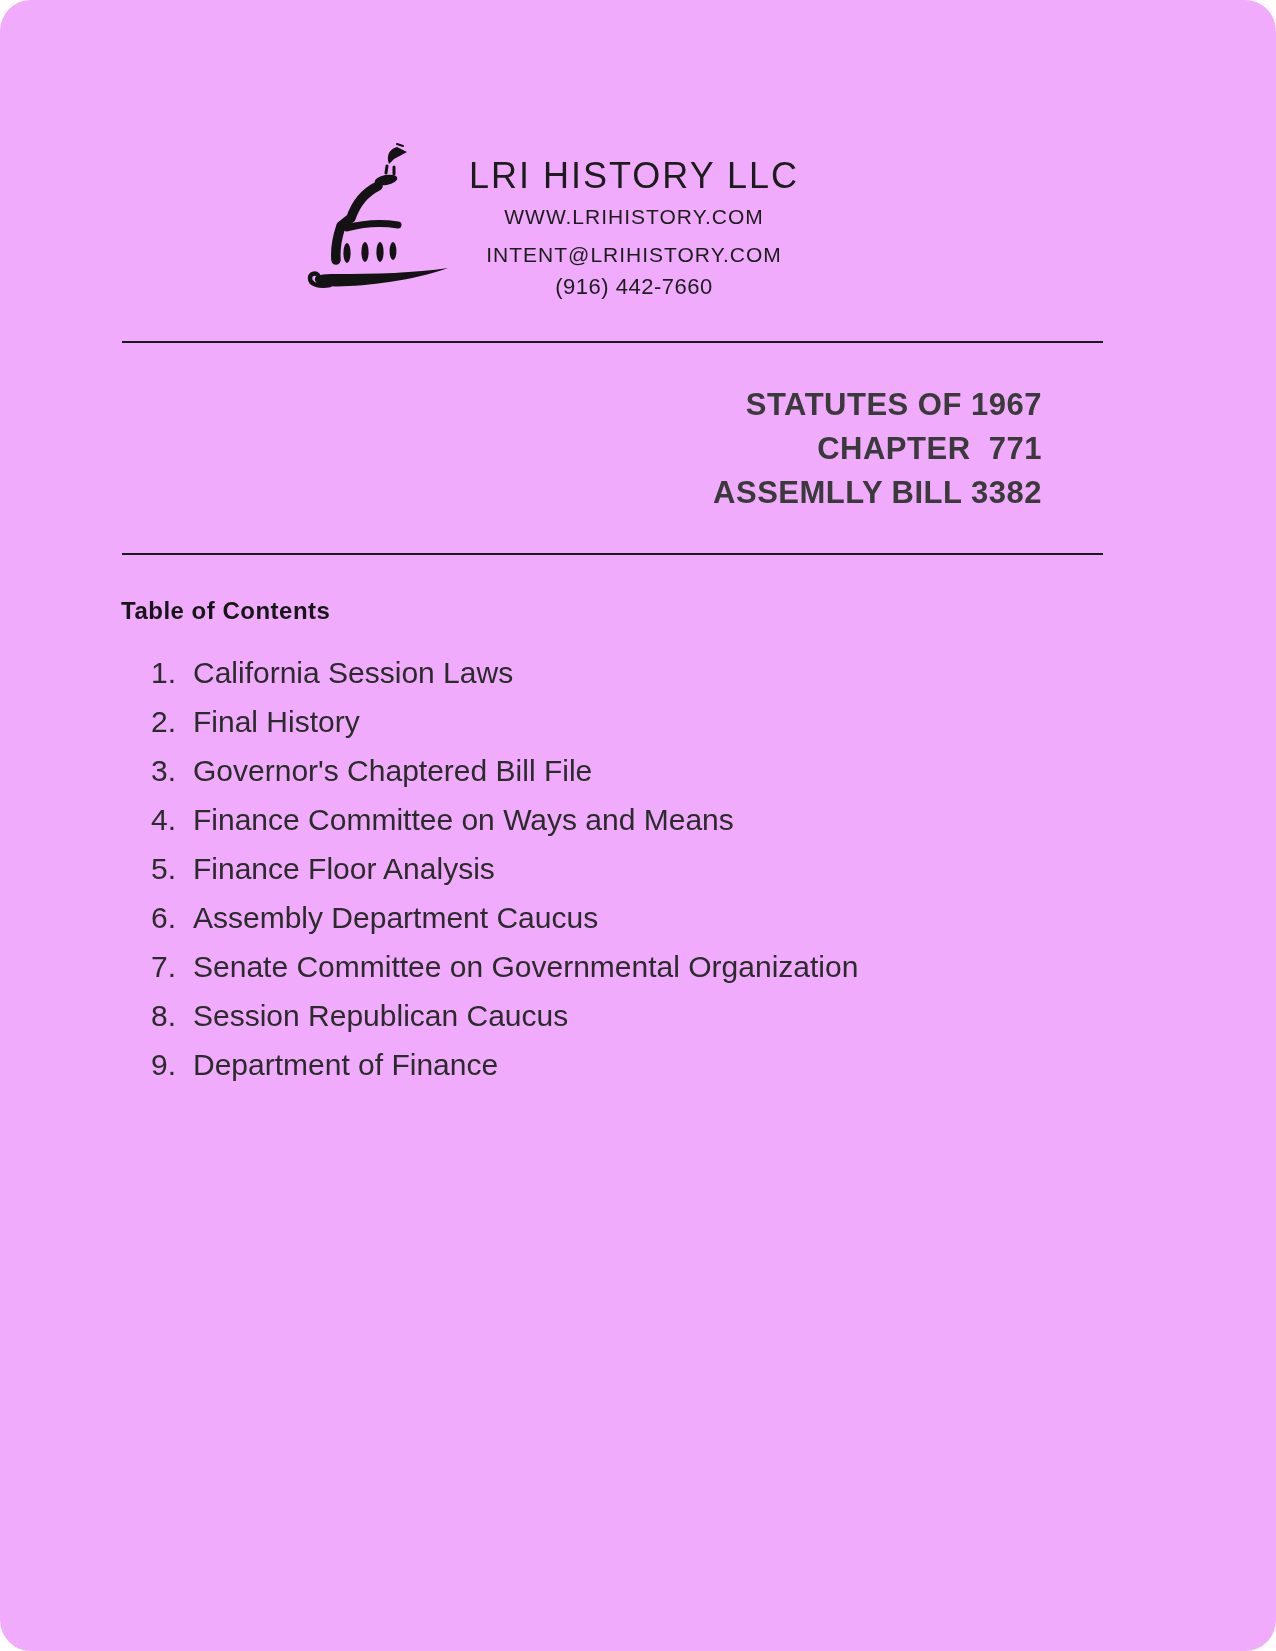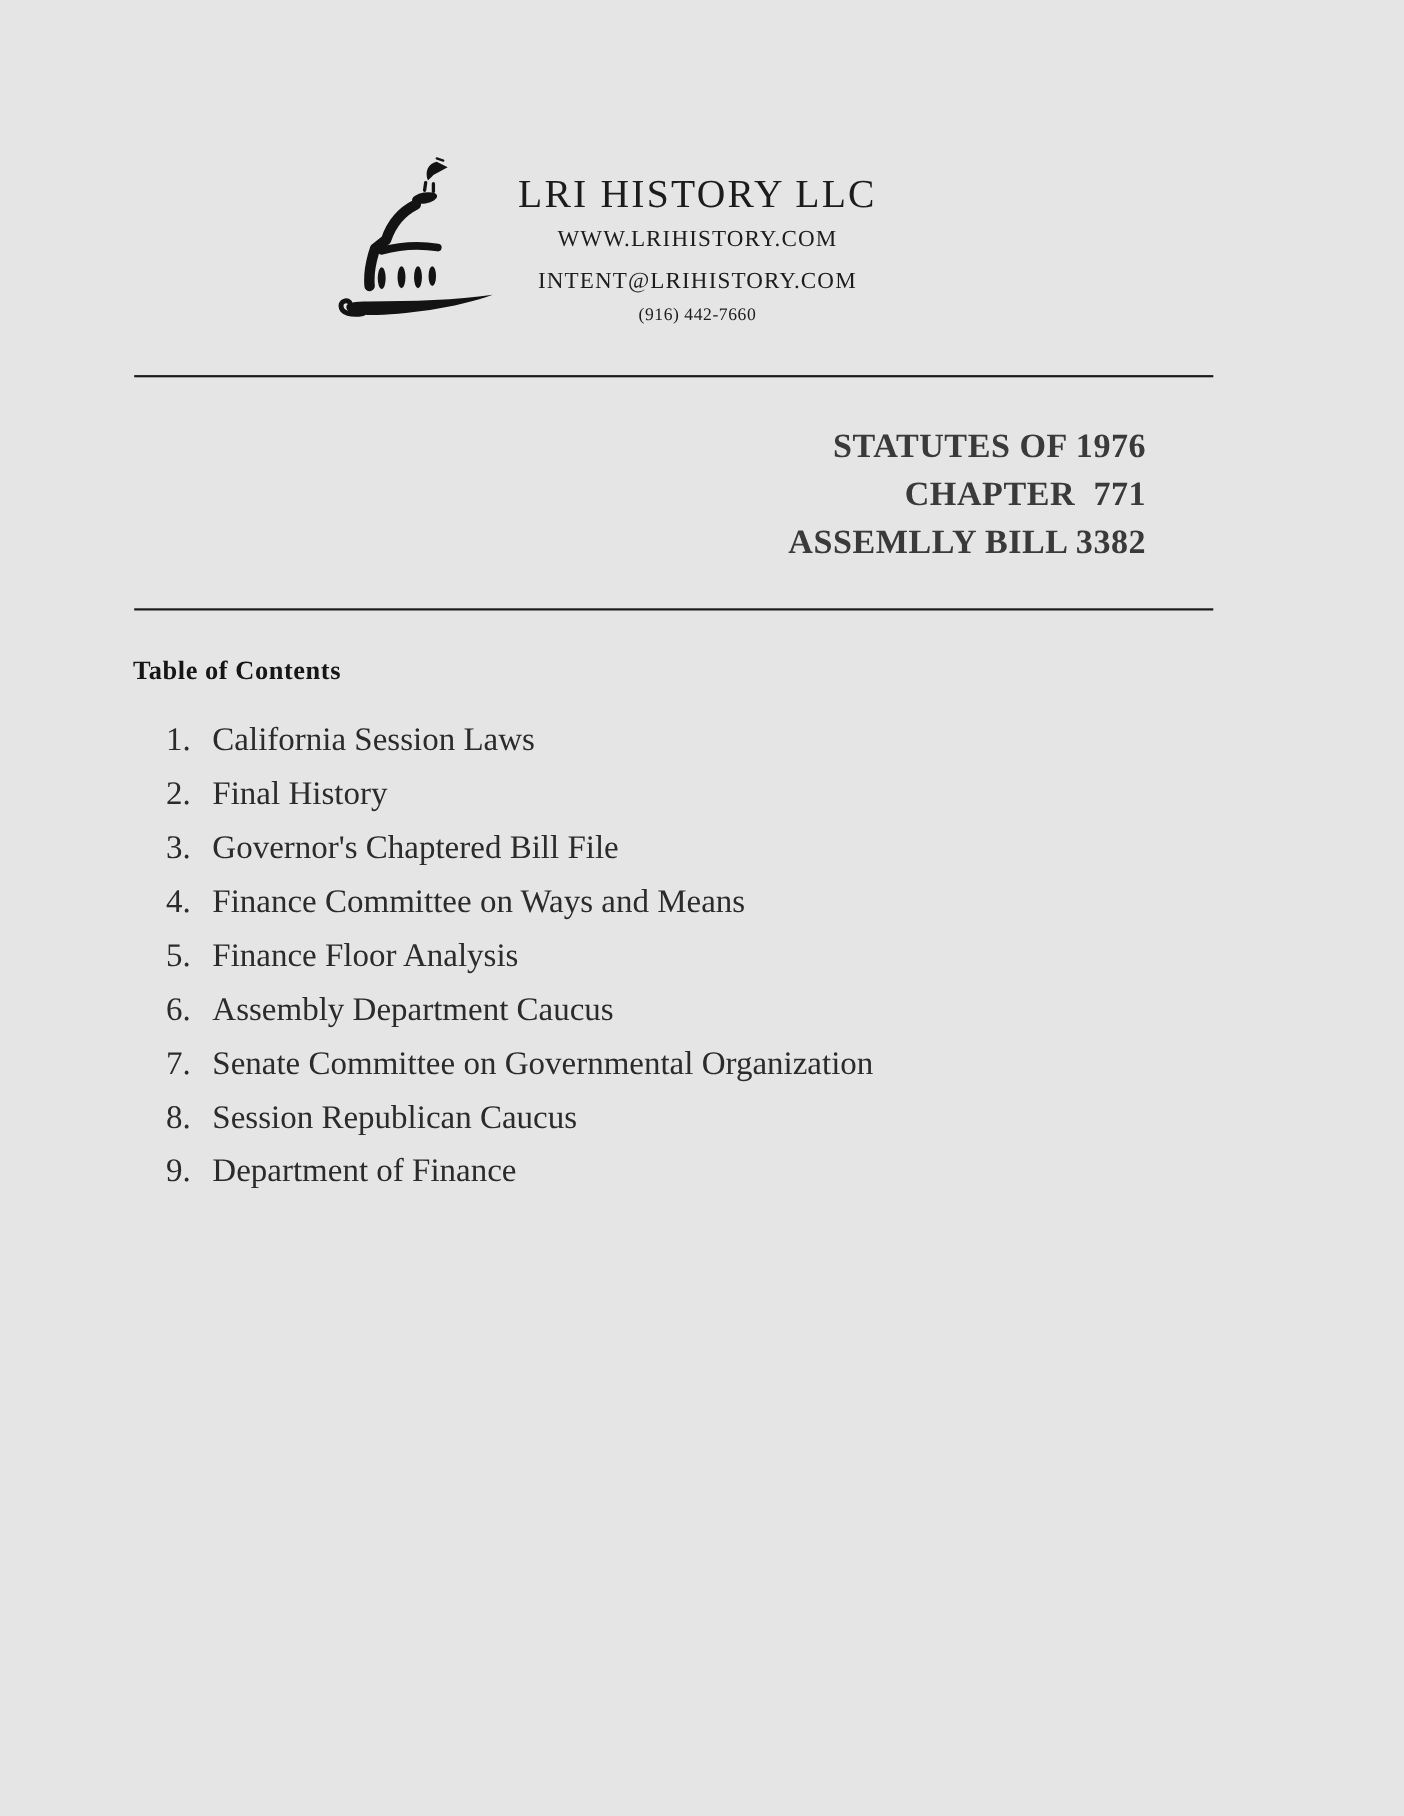--- a/index.html
+++ b/index.html
@@ -4,24 +4,25 @@
 <style>
   html, body {
     margin: 0;
     padding: 0;
     background: #ffffff;
   }
   .page {
     position: relative;
     width: 1276px;
     height: 1651px;
-    background: #e5e5e5;
-    font-family: Liberation Serif, serif;
+    background: #f0abfc;
+    font-family: Liberation Sans, sans-serif;
     color: #2b2b2b;
     overflow: hidden;
+    border-radius: 31px;
   }
 
   
   .logo {
     position: absolute;
     left: 290px;
     top: 125px;
     width: 160px;
     height: 170px;
   }
@@ -41,21 +42,21 @@
   }
   .contact-line {
     font-size: 21px;
     letter-spacing: 1px;
     line-height: 26px;
     margin-top: 8px;
     white-space: pre;
   }
   .contact-line.first { margin-top: 12px; }
   .phone-line {
-    font-size: 16px;
+    font-size: 22px;
     letter-spacing: 0.5px;
     line-height: 24px;
     margin-top: 7px;
     white-space: pre;
   }
 
   
   .rule {
     position: absolute;
     left: 122px;
@@ -166,21 +167,21 @@
     <div class="company-name">LRI HISTORY LLC</div>
     <div class="contact-line">WWW.LRIHISTORY.COM</div>
     <div class="contact-line first">INTENT@LRIHISTORY.COM</div>
     <div class="phone-line">(916) 442-7660</div>
   </div>
 
   <div class="rule rule-1"></div>
   <div class="rule rule-2"></div>
 
   <div class="title-block">
-    <span class="title-line">STATUTES OF 1976</span>
+    <span class="title-line">STATUTES OF 1967</span>
     <span class="title-line">CHAPTER  771</span>
     <span class="title-line">ASSEMLLY BILL 3382</span>
   </div>
 
   <h1 class="toc-heading">Table of Contents</h1>
 
   <ol class="toc-list">
     <li class="toc-item">
       <span class="toc-number">1.</span>
       <span class="toc-label">California Session Laws</span>

